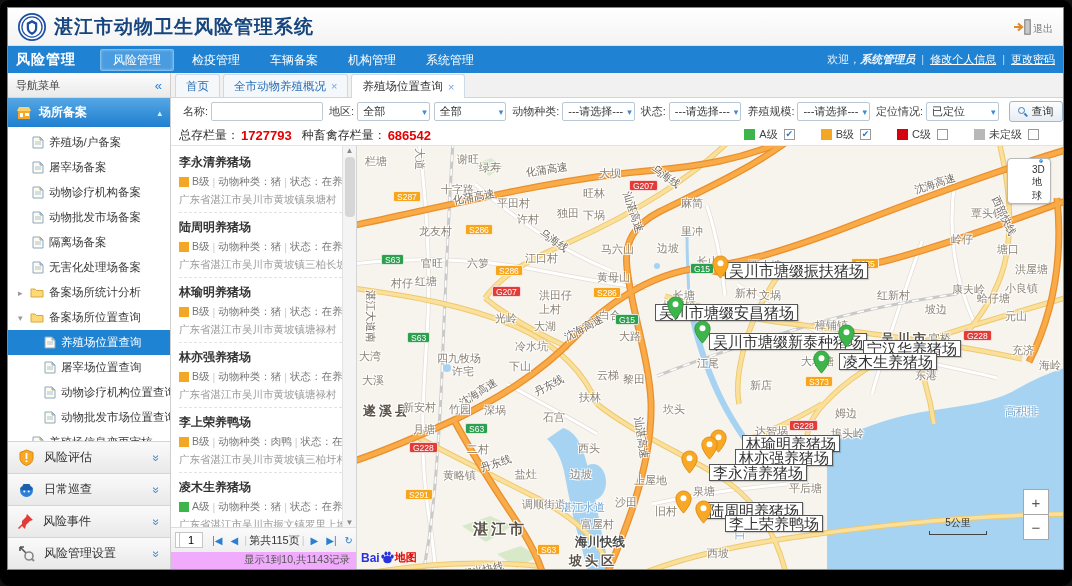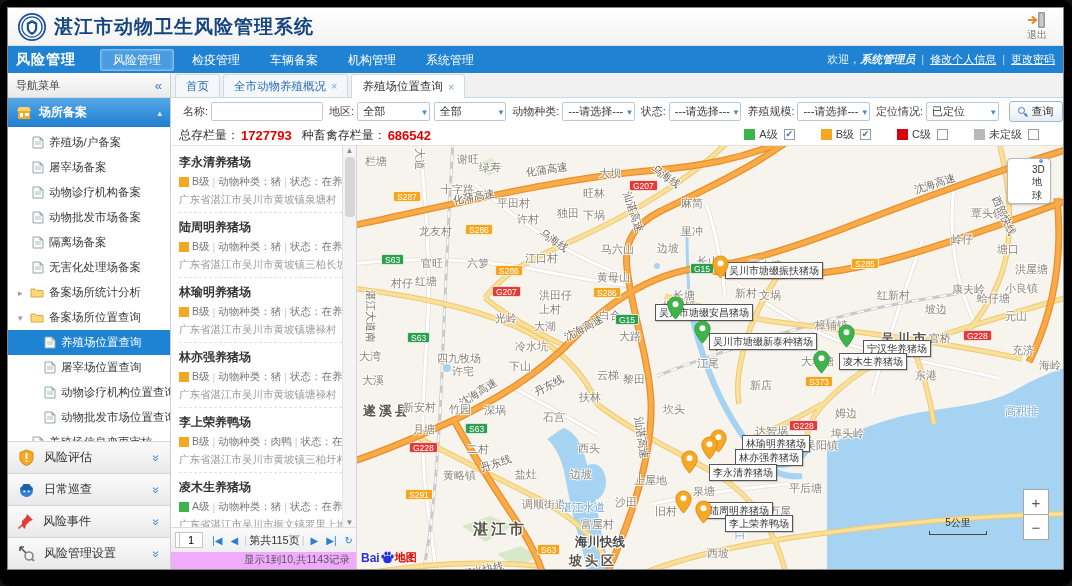--- a/index.html
+++ b/index.html
@@ -5,21 +5,21 @@
   html,body{margin:0;padding:0;background:#111;}
   *{box-sizing:border-box;}
   body{font-family:"Liberation Sans","DejaVu Sans",sans-serif;}
   .frame{width:1072px;height:586px;background:#000;border-radius:10px;padding:7px 8px 16px 7px;margin:0 auto;}
   .app{width:100%;height:100%;background:#fff;display:flex;flex-direction:column;overflow:hidden;border:1px solid #888;}
   
   .hd{height:38px;background:linear-gradient(#ffffff,#f3f3f3);display:flex;align-items:center;padding:0 10px;border-bottom:1px solid #e0e0e0;flex:0 0 auto;}
   .hd-logo{width:28px;height:28px;margin-right:8px;flex:0 0 auto;}
   .hd-title{font-size:19px;font-weight:bold;color:#16457e;letter-spacing:1px;}
   .hd-sp{flex:1;}
-  .hd-logout{display:flex;flex-direction:column;align-items:flex-end;cursor:pointer;margin-right:6px;}
+  .hd-logout{display:flex;flex-direction:row;align-items:flex-end;cursor:pointer;margin-right:0;}
   .hd-logout .lbl{font-size:10px;color:#777;margin-top:-1px;}
   
   .nv{height:27px;background:#1f82d2;display:flex;align-items:center;padding:0 8px;color:#fff;flex:0 0 auto;}
   .nv-brand{font-size:14px;font-weight:bold;margin-right:24px;letter-spacing:1px;}
   .nv-tab{font-size:12px;padding:3px 12px;margin-right:6px;border-radius:2px;cursor:pointer;}
   .nv-tab.on{background:#4a9ce0;border:1px solid #7dbdf0;box-shadow:inset 0 0 3px rgba(255,255,255,.4);}
   .nv-sp{flex:1;}
   .nv-right{font-size:11px;color:#eaf4ff;}
   .nv-right b{font-style:italic;}
   .nv-right a{color:#fff;text-decoration:underline;cursor:pointer;}
@@ -96,21 +96,21 @@
   .mlabel{position:absolute;font-size:11px;color:#8b8276;white-space:nowrap;text-shadow:1px 1px 0 #fff,-1px -1px 0 #fff,1px -1px 0 #fff,-1px 1px 0 #fff;z-index:2;}
   .mlabel.r{font-size:10.5px;color:#6f675c;}
   .mlabel.c{font-size:13px;font-weight:bold;color:#5a5248;letter-spacing:3px;}
   .mlabel.big{font-size:15px;}
   .mlabel.w{color:#6fa3cf;}
   .mlabel.rd{font-size:12.5px;font-weight:bold;color:#4a4a4a;}
   .badge{position:absolute;font-size:8.5px;color:#fff;padding:0 3px;border-radius:2px;line-height:11px;height:11px;z-index:2;border:1px solid rgba(255,255,255,.8);}
   .badge.g{background:#2e9e4f;}
   .badge.o{background:#f7a51c;}
   .badge.r{background:#e23c39;}
-  .plabel{position:absolute;font-size:10px;background:#fff;border:1px solid #555;color:#333;padding:0 3px;line-height:15px;white-space:nowrap;z-index:3;box-shadow:1px 1px 1px rgba(0,0,0,.15);}
+  .plabel{position:absolute;font-size:15px;background:#fff;border:1px solid #555;color:#333;padding:0 3px;line-height:15px;white-space:nowrap;z-index:3;box-shadow:1px 1px 1px rgba(0,0,0,.15);}
   .pin{position:absolute;width:17px;height:25px;z-index:4;cursor:pointer;}
   .globe{position:absolute;width:44px;height:46px;background:#fff;border:1px solid #b9b9b9;border-radius:4px;display:flex;flex-direction:column;align-items:center;justify-content:center;z-index:5;cursor:pointer;box-shadow:0 1px 2px rgba(0,0,0,.2);padding-left:24px;}
   .globe .gl{font-size:10px;color:#333;margin-top:1px;}
   .zctl{position:absolute;width:26px;height:52px;z-index:5;right:14px;bottom:28px;}
   .zbtn{width:26px;height:26px;background:#fff;border:1px solid #a7a7a7;color:#555;font-size:15px;display:flex;align-items:center;justify-content:center;cursor:pointer;}
   .scalebar{position:absolute;z-index:5;left:auto;right:76px;bottom:34px;font-size:10px;color:#333;text-align:center;}
   .scalebar .ln{height:4px;border:1.5px solid #444;border-top:none;width:58px;margin-top:1px;}
   .baidu{position:absolute;left:4px;bottom:4px;z-index:5;font-size:12px;display:flex;align-items:center;}
   .baidu .b1{color:#2932e1;font-weight:bold;}
   .baidu .b2{color:#e10601;font-weight:bold;font-size:11px;}

